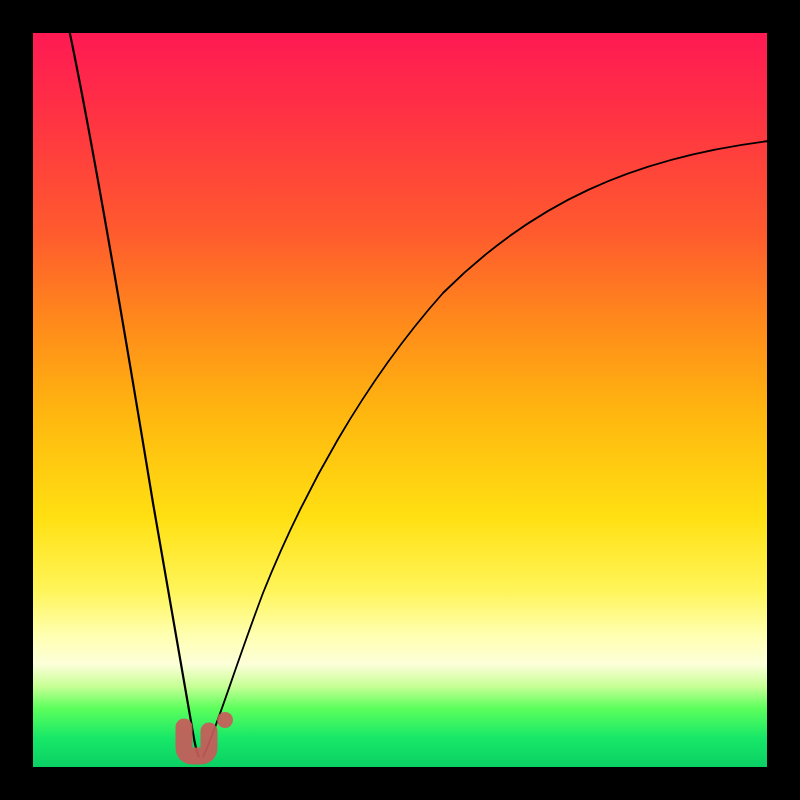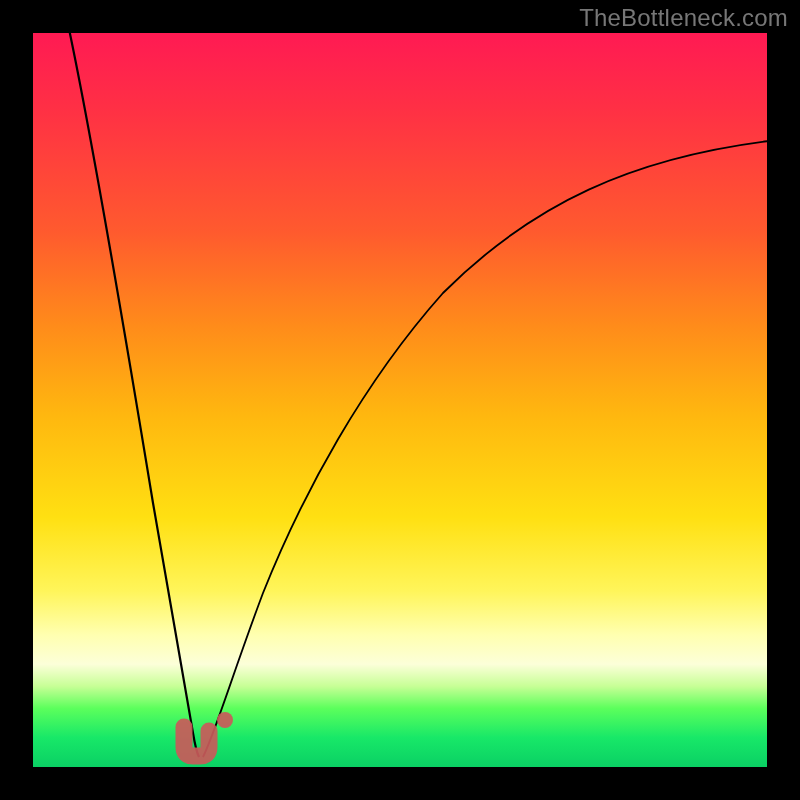--- a/index.html
+++ b/index.html
@@ -106,14 +106,13 @@
                L 151 714
                Q 151 723 160 723
                L 167 723
                Q 176 723 176 714
                L 176 698"></path>
 
       <circle class="marker-dot" cx="192" cy="687" r="8"></circle>
     </svg>
   </div>
 
-  <div class="watermark">TheBottleneck.com</div>
 </div>
 
 </body></html>

